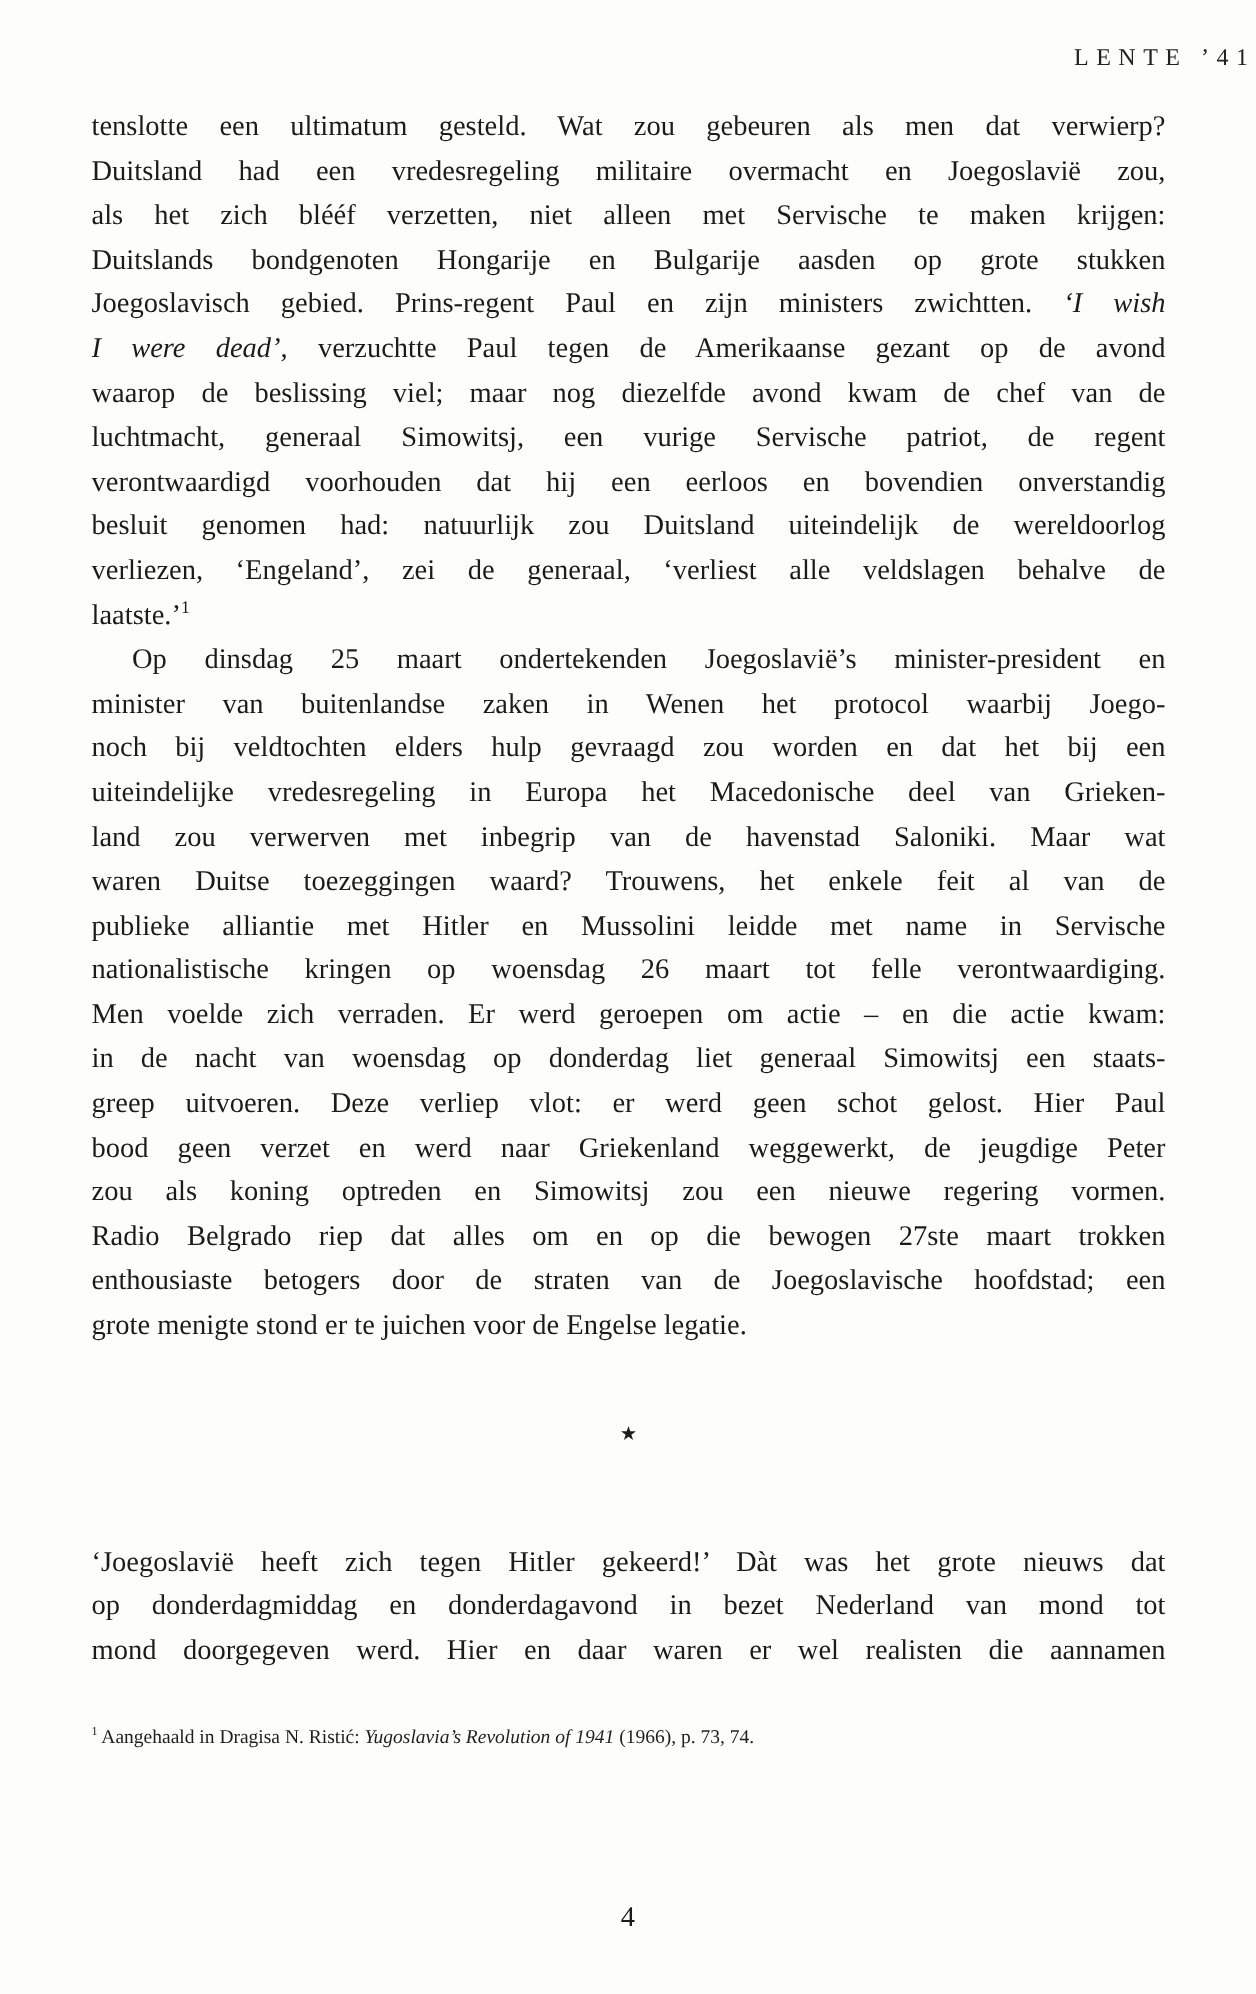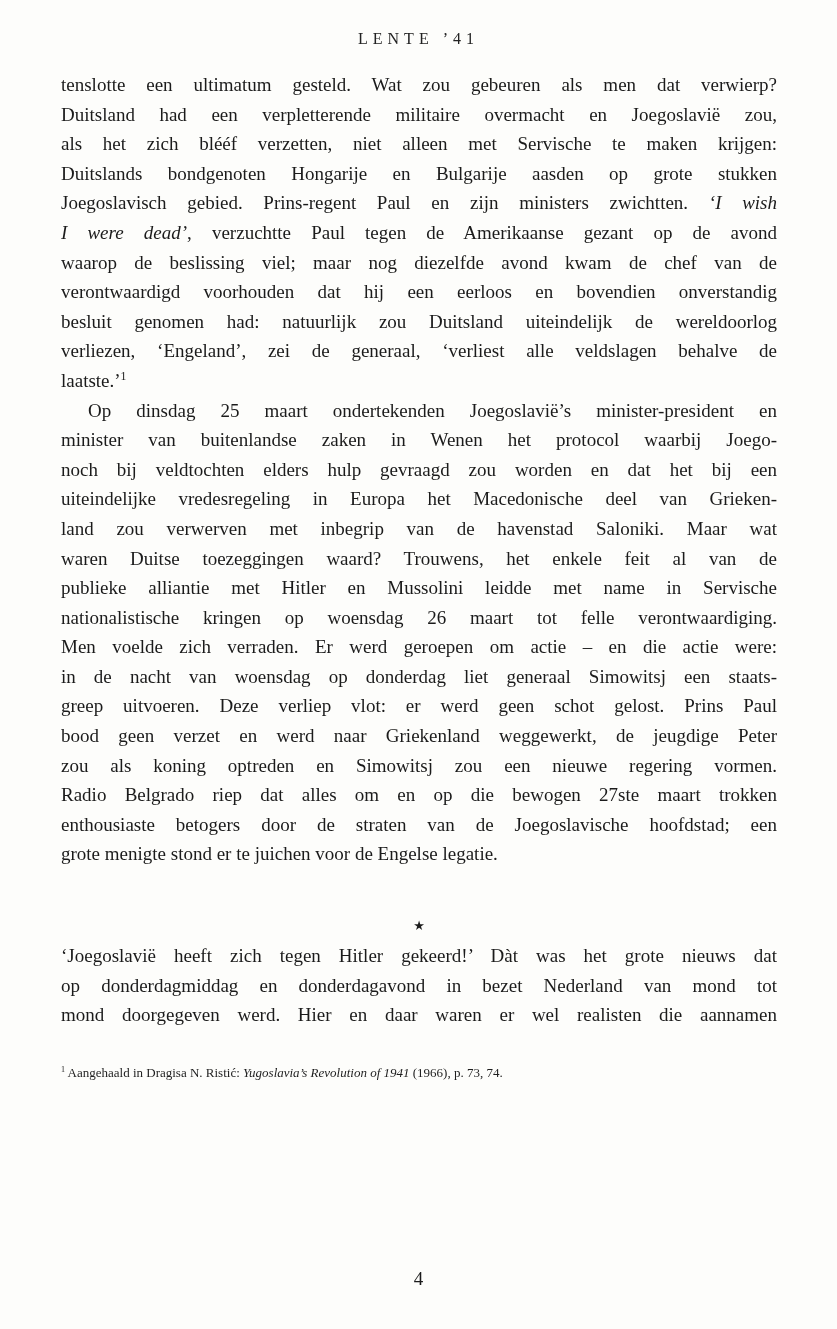--- a/index.html
+++ b/index.html
@@ -10,21 +10,21 @@
     color: #1b1b1b;
   }
   .page {
     position: relative;
     width: 837px; height: 1329px;
     overflow: hidden;
   }
   .running-head {
     position: absolute;
     top: 30px; left: 0; right: 0;
-    text-align: center;
+    text-align: right;
     font-size: 16px;
     letter-spacing: 5px;
     color: #222;
   }
   .text-block {
     position: absolute;
     top: 70px; left: 61px;
     width: 716px;
   }
   .paragraph { margin: 0; font-size: 19px; }
@@ -42,21 +42,21 @@
   .it  { font-style: italic; }
   .sup { vertical-align: super; font-size: 0.62em; line-height: 0; }
   .star-divider {
     margin-top: 42px;
     height: 30px;
     line-height: 30px;
     text-align: center;
     font-size: 13px;
     color: #1b1b1b;
   }
-  .paragraph.after-star { }
+  .paragraph.after-star { margin-top: 56px; }
   .footnote {
     margin-top: 31px;
     font-size: 13px;
     line-height: 24px;
     color: #1e1e1e;
   }
   .page-number {
     position: absolute;
     top: 1268px; left: 0; right: 0;
     text-align: center;
@@ -67,44 +67,45 @@
 <body>
 
 <div class="page">
 
   <div class="running-head">LENTE ’41</div>
 
   <div class="text-block">
 
     <div class="paragraph">
         <div class="line first"><span>tenslotte een ultimatum gesteld. Wat zou gebeuren als men dat verwierp?</span></div>
-        <div class="line"><span>Duitsland had een verpletterende militaire overmacht en Joegoslavië zou,</span></div>
+        <div class="line"><span>Duitsland had een vredesregeling militaire overmacht en Joegoslavië zou,</span></div>
         <div class="line"><span>als het zich blééf verzetten, niet alleen met Servische te maken krijgen:</span></div>
         <div class="line"><span>Duitslands bondgenoten Hongarije en Bulgarije aasden op grote stukken</span></div>
         <div class="line"><span>Joegoslavisch gebied. Prins-regent Paul en zijn ministers zwichtten. </span><span class="it">‘I wish</span></div>
         <div class="line"><span class="it">I were dead’</span><span>, verzuchtte Paul tegen de Amerikaanse gezant op de avond</span></div>
         <div class="line"><span>waarop de beslissing viel; maar nog diezelfde avond kwam de chef van de</span></div>
+        <div class="line"><span>luchtmacht, generaal Simowitsj, een vurige Servische patriot, de regent</span></div>
         <div class="line"><span>verontwaardigd voorhouden dat hij een eerloos en bovendien onverstandig</span></div>
         <div class="line"><span>besluit genomen had: natuurlijk zou Duitsland uiteindelijk de wereldoorlog</span></div>
         <div class="line"><span>verliezen, ‘Engeland’, zei de generaal, ‘verliest alle veldslagen behalve de</span></div>
         <div class="line last"><span>laatste.’</span><span class="sup">1</span></div>
       </div>
 
     <div class="paragraph indented">
         <div class="line first"><span>Op dinsdag 25 maart ondertekenden Joegoslavië’s minister-president en</span></div>
         <div class="line"><span>minister van buitenlandse zaken in Wenen het protocol waarbij Joego-</span></div>
         <div class="line"><span>noch bij veldtochten elders hulp gevraagd zou worden en dat het bij een</span></div>
         <div class="line"><span>uiteindelijke vredesregeling in Europa het Macedonische deel van Grieken-</span></div>
         <div class="line"><span>land zou verwerven met inbegrip van de havenstad Saloniki. Maar wat</span></div>
         <div class="line"><span>waren Duitse toezeggingen waard? Trouwens, het enkele feit al van de</span></div>
         <div class="line"><span>publieke alliantie met Hitler en Mussolini leidde met name in Servische</span></div>
         <div class="line"><span>nationalistische kringen op woensdag 26 maart tot felle verontwaardiging.</span></div>
-        <div class="line"><span>Men voelde zich verraden. Er werd geroepen om actie – en die actie were:</span></div>
+        <div class="line"><span>Men voelde zich verraden. Er werd geroepen om actie – en die actie kwam:</span></div>
         <div class="line"><span>in de nacht van woensdag op donderdag liet generaal Simowitsj een staats-</span></div>
-        <div class="line"><span>greep uitvoeren. Deze verliep vlot: er werd geen schot gelost. Prins Paul</span></div>
+        <div class="line"><span>greep uitvoeren. Deze verliep vlot: er werd geen schot gelost. Hier Paul</span></div>
         <div class="line"><span>bood geen verzet en werd naar Griekenland weggewerkt, de jeugdige Peter</span></div>
         <div class="line"><span>zou als koning optreden en Simowitsj zou een nieuwe regering vormen.</span></div>
         <div class="line"><span>Radio Belgrado riep dat alles om en op die bewogen 27ste maart trokken</span></div>
         <div class="line"><span>enthousiaste betogers door de straten van de Joegoslavische hoofdstad; een</span></div>
         <div class="line last"><span>grote menigte stond er te juichen voor de Engelse legatie.</span></div>
       </div>
 
     <div class="star-divider">★</div>
 
     <div class="paragraph after-star">

